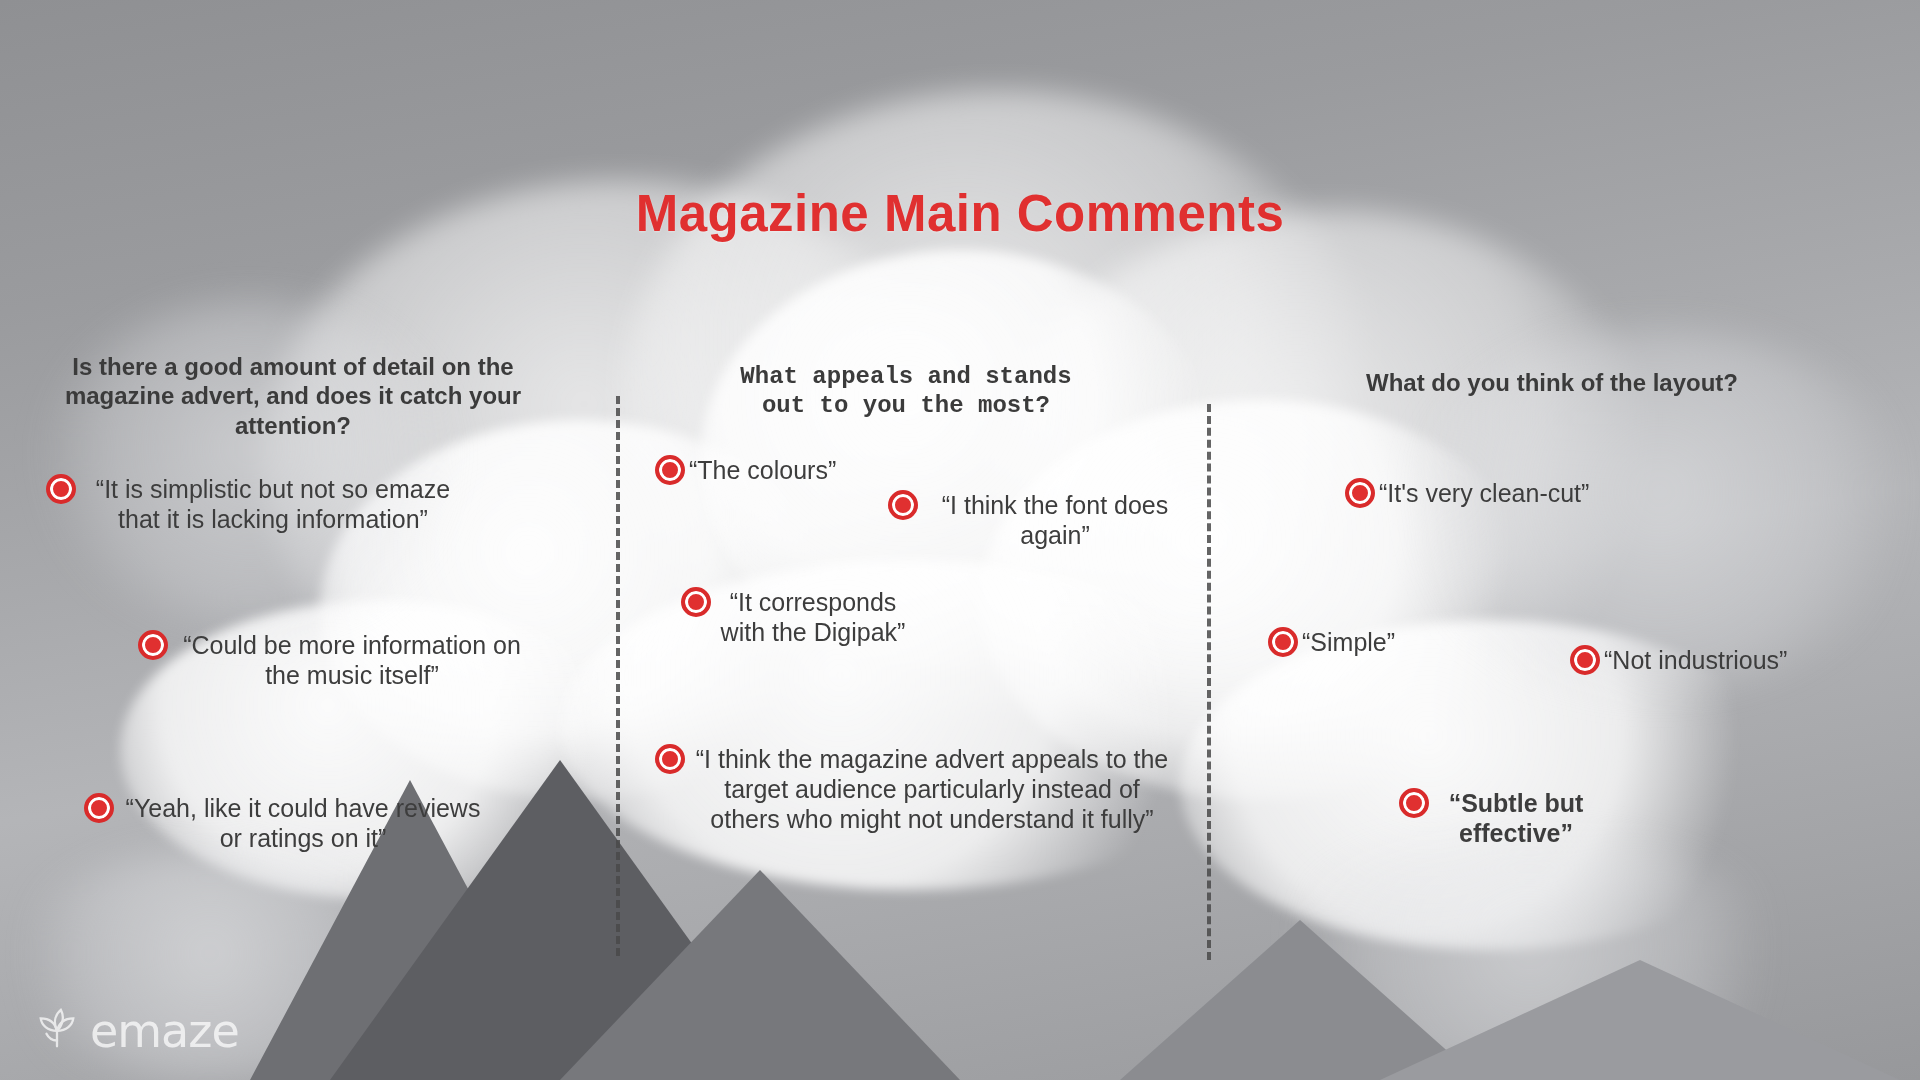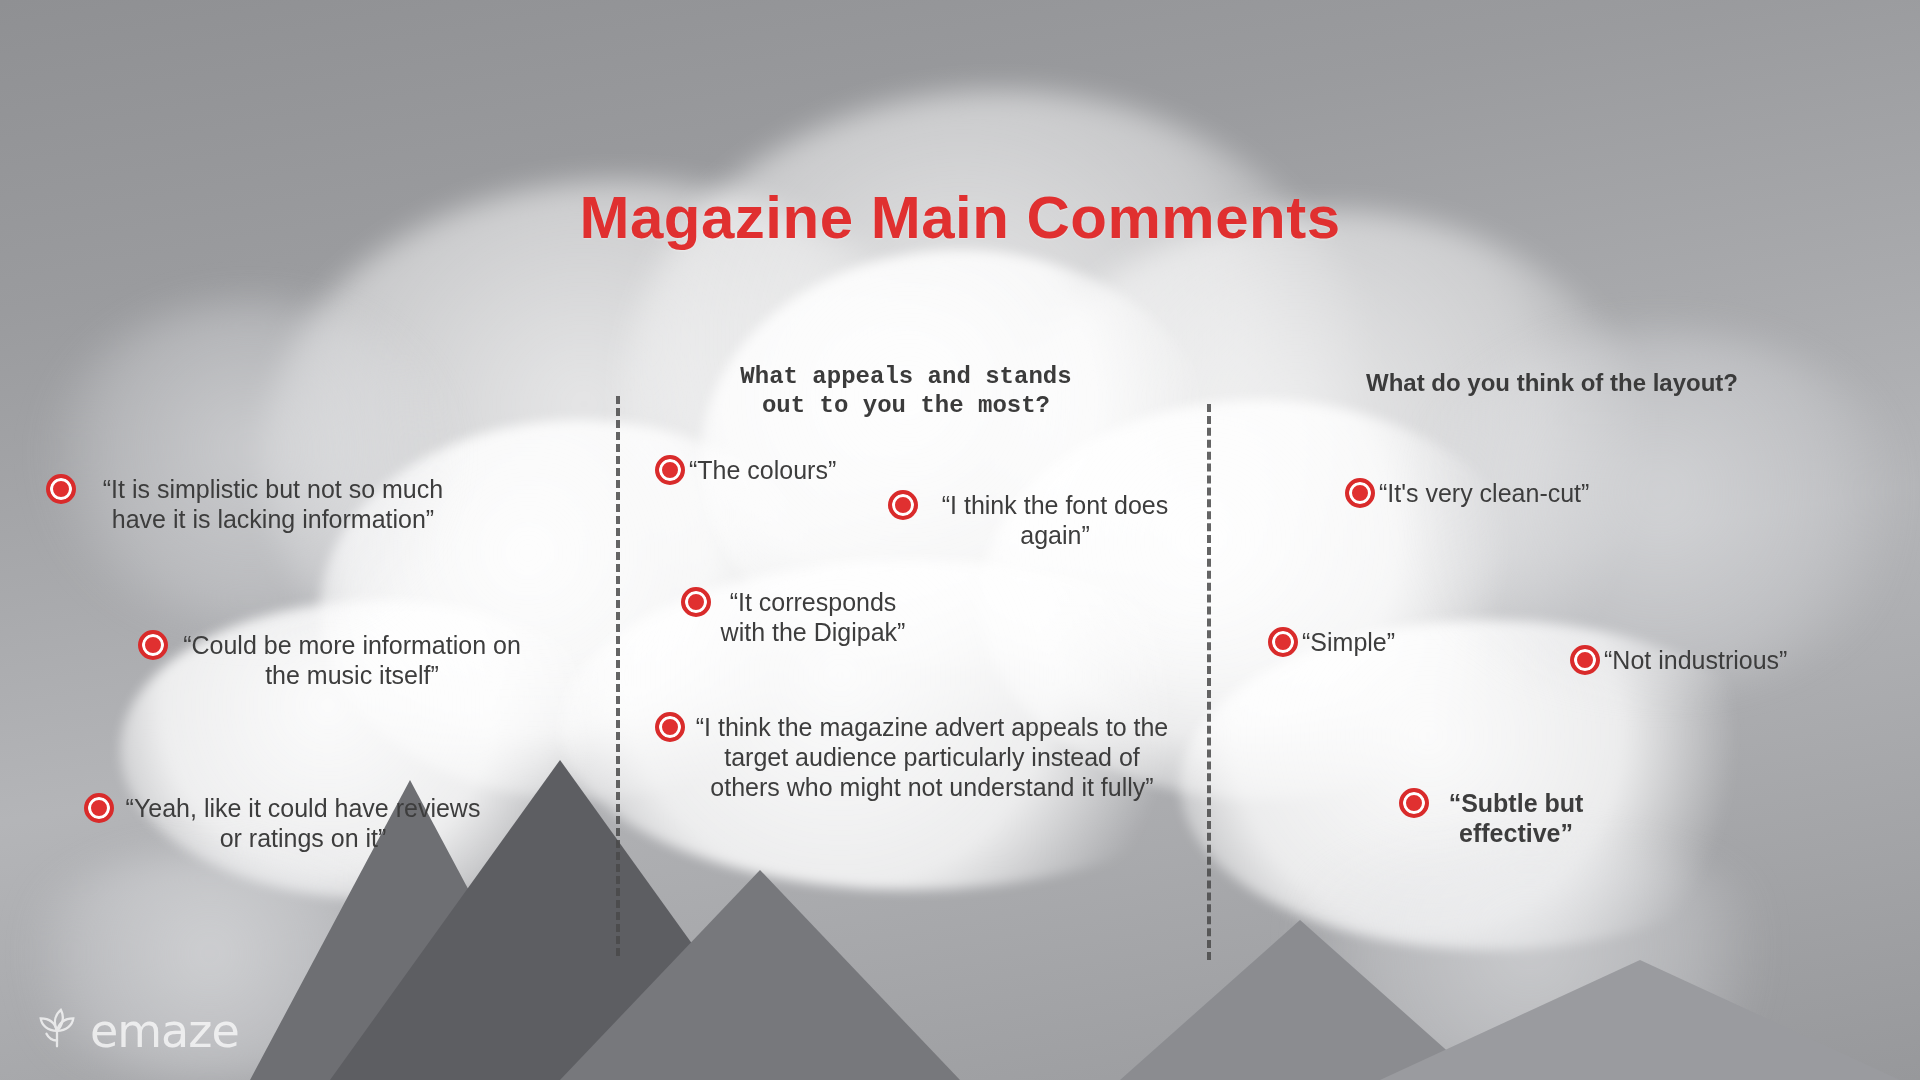--- a/index.html
+++ b/index.html
@@ -48,21 +48,21 @@
   
   #content { position: absolute; inset: 0; }
 
   .title {
     position: absolute;
     top: 188px;
     left: 0;
     width: 100%;
     text-align: center;
     color: #e03030;
-    font-size: 60px;
+    font-size: 51px;
     font-weight: bold;
     letter-spacing: 0.5px;
     line-height: 1;
     text-shadow: 0 1px 2px rgba(255,255,255,0.35);
   }
 
   .divider {
     position: absolute;
     width: 0;
     border-left: 4px dashed #4a4a4a;
@@ -146,25 +146,26 @@
     <div class="mountain" style="left:1380px;border-width:0 260px 120px 260px; border-bottom-color:#9a9b9f;"></div>
   </div>
 
   <div id="content">
 
     <div class="title">Magazine Main Comments</div>
 
     <div class="divider" style="left:616px; top:396px; height:560px;"></div>
     <div class="divider" style="left:1207px; top:404px; height:556px;"></div>
 
+    <div class="col-heading" style="left:52px; top:352px; width:482px;">Is there a good amount of detail on the magazine advert, and does it catch your attention?</div>
 
     <div class="quote" style="left:46px; top:474px; width:420px;">
       <div class="row">
         <span class="bullet"></span>
-        <span class="txt">“It is simplistic but not so much have it is lacking information”</span>
+        <span class="txt">“It is simplistic but not so emaze that it is lacking information”</span>
       </div>
     </div>
 
     <div class="quote" style="left:84px; top:793px; width:404px;">
       <div class="row">
         <span class="bullet"></span>
         <span class="txt">“Yeah, like it could have reviews or ratings on it”</span>
       </div>
     </div>
 
@@ -191,21 +192,21 @@
       </div>
     </div>
 
     <div class="quote" style="left:888px; top:490px; width:300px;">
       <div class="row">
         <span class="bullet"></span>
         <span class="txt">“I think the font does again”</span>
       </div>
     </div>
 
-    <div class="quote" style="left:655px; top:712px; width:520px;">
+    <div class="quote" style="left:655px; top:744px; width:520px;">
       <div class="row">
         <span class="bullet"></span>
         <span class="txt">“I think the magazine advert appeals to the target audience particularly instead of others who might not understand it fully”</span>
       </div>
     </div>
 
     <div class="col-heading" style="left:1312px; top:368px; width:480px;">What do you think of the layout?</div>
 
     <div class="quote" style="left:1345px; top:478px; width:270px;">
       <div class="row">

